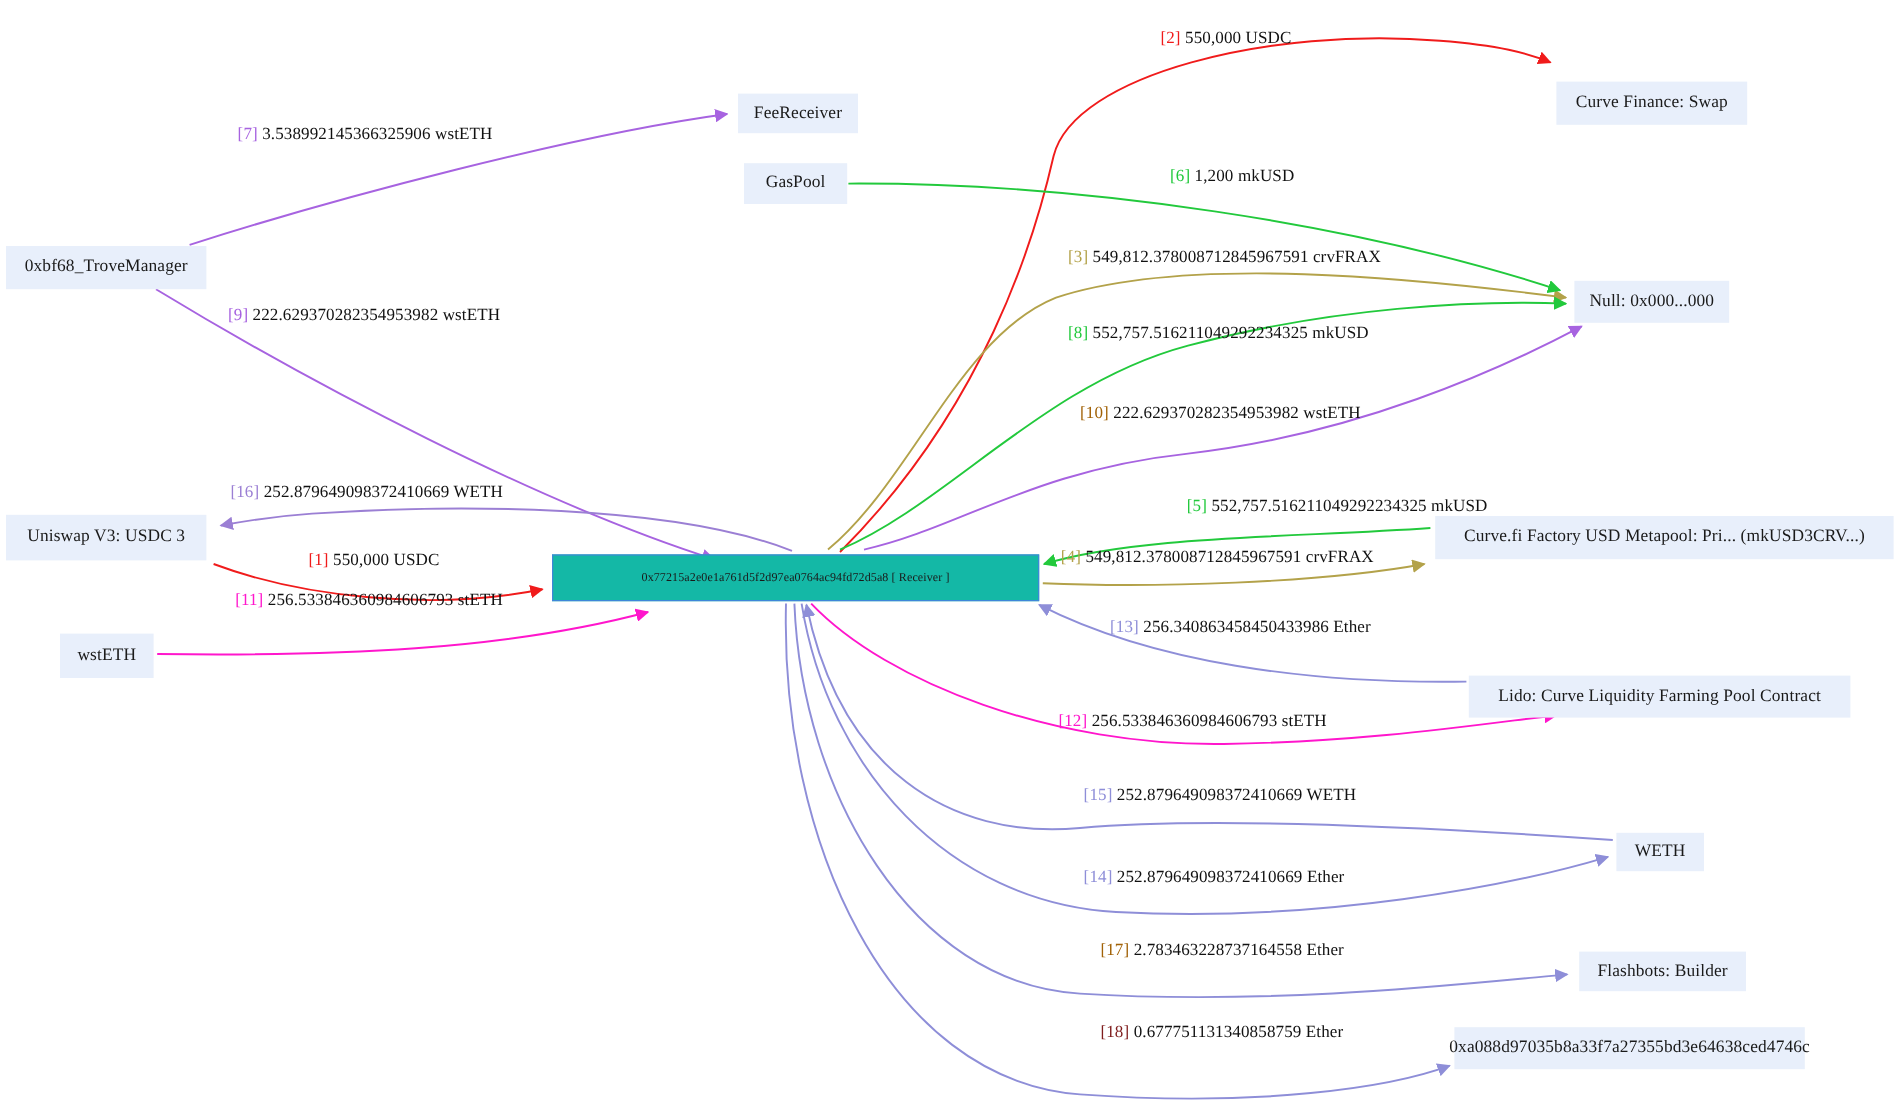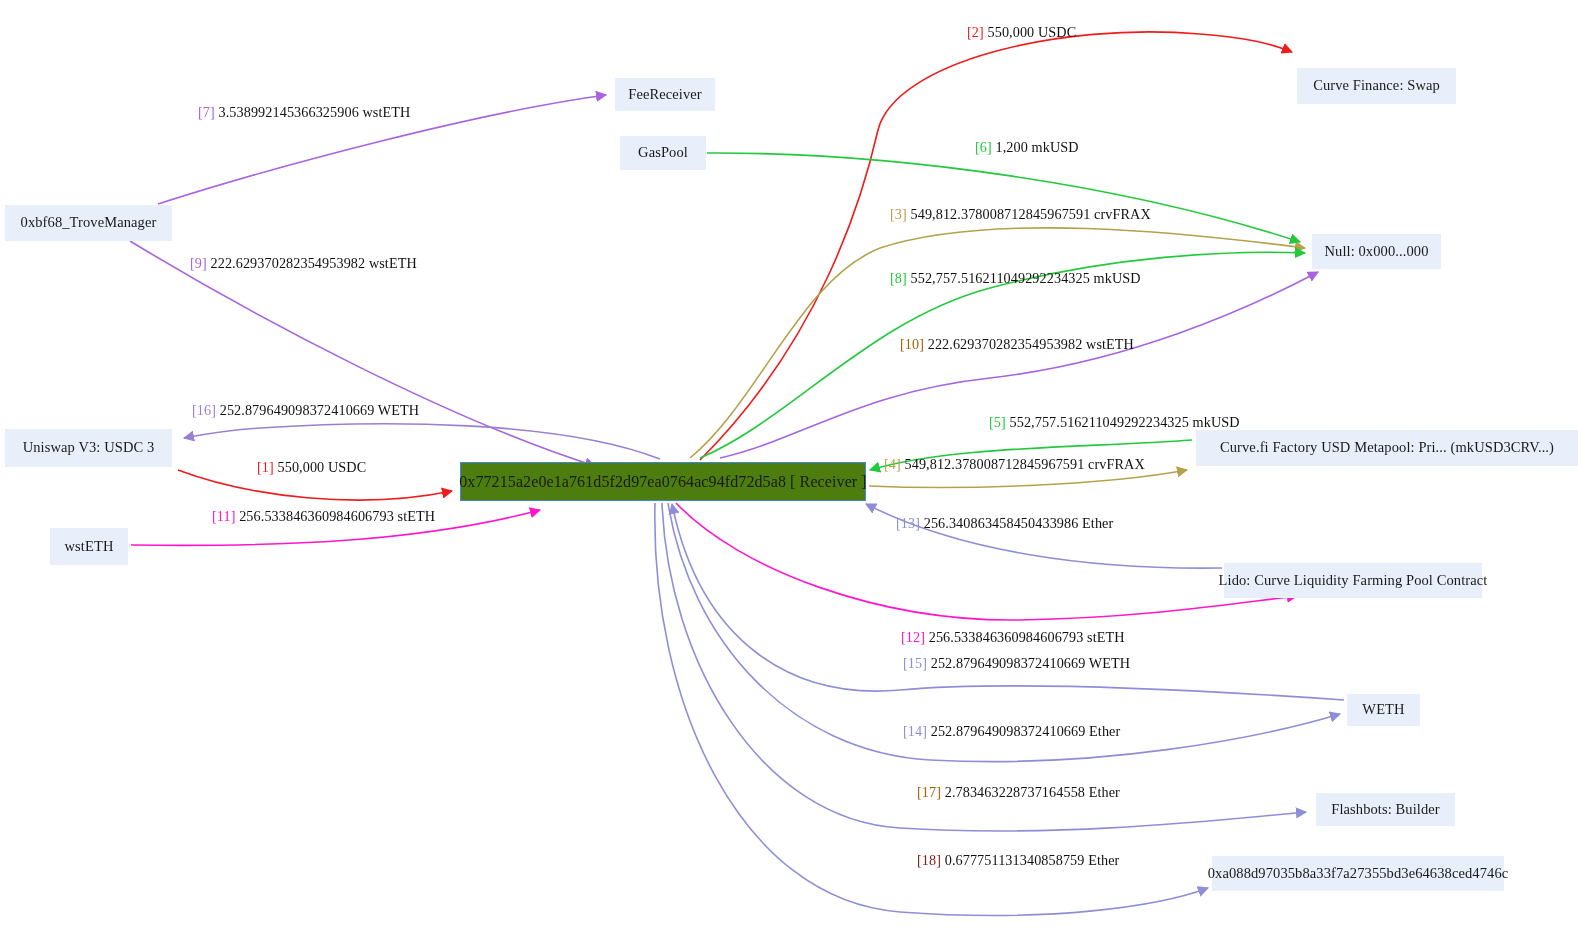--- a/index.html
+++ b/index.html
@@ -35,23 +35,23 @@
     align-items: center;
     justify-content: center;
     font-family: "Liberation Serif", "DejaVu Serif", serif;
     font-size: 14.5px;
     line-height: 1.1;
     white-space: nowrap;
     box-sizing: border-box;
     letter-spacing: 0.1px;
   }
   .node-box.receiver {
-    background: #4d7c0f;
+    background: #14b8a6;
     border: 1.5px solid #3f87d8;
-    font-size: 16px;
+    font-size: 10px;
   }
   .edge-label {
     position: absolute;
     font-family: "Liberation Serif", "DejaVu Serif", serif;
     font-size: 14.2px;
     color: #111111;
     white-space: nowrap;
     letter-spacing: 0.1px;
   }
   .edge-label .idx {
@@ -131,21 +131,21 @@
       </div>
       <div class="node-box receiver" style="left: 460px; top: 462px; width: 406px; height: 39px;">
         <span>0x77215a2e0e1a761d5f2d97ea0764ac94fd72d5a8 [ Receiver ]</span>
       </div>
       <div class="node-box" style="left: 1196px; top: 430px; width: 382px; height: 36px;">
         <span>Curve.fi Factory USD Metapool: Pri... (mkUSD3CRV...)</span>
       </div>
       <div class="node-box" style="left: 50px; top: 528px; width: 78px; height: 37px;">
         <span>wstETH</span>
       </div>
-      <div class="node-box" style="left: 1224px; top: 563px; width: 258px; height: 35px;">
+      <div class="node-box" style="left: 1224px; top: 563px; width: 318px; height: 35px;">
         <span>Lido: Curve Liquidity Farming Pool Contract</span>
       </div>
       <div class="node-box" style="left: 1347px; top: 694px; width: 73px; height: 32px;">
         <span>WETH</span>
       </div>
       <div class="node-box" style="left: 1316px; top: 793px; width: 139px; height: 33px; text-align: center;">
         <span>Flashbots: Builder</span>
       </div>
       <div class="node-box" style="left: 1212px; top: 856px; width: 292px; height: 35px;">
         <span>0xa088d97035b8a33f7a27355bd3e64638ced4746c</span>
@@ -155,22 +155,22 @@
       <div class="edge-label" style="left: 257px; top: 459px;"><span class="idx" style="color: rgb(240, 27, 27);">[1]</span> <span class="amt">550,000</span> <span class="amt">USDC</span></div>
       <div class="edge-label" style="left: 967px; top: 24px;"><span class="idx" style="color: rgb(240, 27, 27);">[2]</span> <span class="amt">550,000</span> <span class="amt">USDC</span></div>
       <div class="edge-label" style="left: 890px; top: 206px;"><span class="idx" style="color: rgb(179, 162, 74);">[3]</span> <span class="amt">549,812.378008712845967591</span> <span class="amt">crvFRAX</span></div>
       <div class="edge-label" style="left: 884px; top: 456px;"><span class="idx" style="color: rgb(179, 162, 74);">[4]</span> <span class="amt">549,812.378008712845967591</span> <span class="amt">crvFRAX</span></div>
       <div class="edge-label" style="left: 989px; top: 414px;"><span class="idx" style="color: rgb(34, 201, 60);">[5]</span> <span class="amt">552,757.516211049292234325</span> <span class="amt">mkUSD</span></div>
       <div class="edge-label" style="left: 975px; top: 139px;"><span class="idx" style="color: rgb(34, 201, 60);">[6]</span> <span class="amt">1,200</span> <span class="amt">mkUSD</span></div>
       <div class="edge-label" style="left: 198px; top: 104px; text-align: center;"><span class="idx" style="color: rgb(167, 99, 224);">[7]</span> <span class="amt">3.538992145366325906</span> <span class="amt">wstETH</span></div>
       <div class="edge-label" style="left: 890px; top: 270px;"><span class="idx" style="color: rgb(34, 201, 60);">[8]</span> <span class="amt">552,757.516211049292234325</span> <span class="amt">mkUSD</span></div>
       <div class="edge-label" style="left: 190px; top: 255px;"><span class="idx" style="color: rgb(167, 99, 224);">[9]</span> <span class="amt">222.629370282354953982</span> <span class="amt">wstETH</span></div>
       <div class="edge-label" style="left: 900px; top: 336px;"><span class="idx" style="color: #a16207;">[10]</span> <span class="amt">222.629370282354953982</span> <span class="amt">wstETH</span></div>
-      <div class="edge-label" style="left: 196px; top: 508px; margin-left: 16px;"><span class="idx" style="color: rgb(255, 22, 204);">[11]</span> <span class="amt">256.533846360984606793</span> <span class="amt">stETH</span></div>
-      <div class="edge-label" style="left: 901px; top: 593px; margin-top: 36px;"><span class="idx" style="color: rgb(255, 22, 204);">[12]</span> <span class="amt">256.533846360984606793</span> <span class="amt">stETH</span></div>
-      <div class="edge-label" style="left: 896px; top: 515px;"><span class="idx" style="color: rgb(142, 142, 216);">[13]</span> <span class="amt">256.340863458450433986</span> <span class="amt">Ether</span></div>
+      <div class="edge-label" style="left: 196px; top: 492px;"><span class="idx" style="color: rgb(255, 22, 204);">[11]</span> <span class="amt">256.533846360984606793</span> <span class="amt">stETH</span></div>
+      <div class="edge-label" style="left: 882px; top: 593px;"><span class="idx" style="color: rgb(255, 22, 204);">[12]</span> <span class="amt">256.533846360984606793</span> <span class="amt">stETH</span></div>
+      <div class="edge-label" style="left: 925px; top: 515px;"><span class="idx" style="color: rgb(142, 142, 216);">[13]</span> <span class="amt">256.340863458450433986</span> <span class="amt">Ether</span></div>
       <div class="edge-label" style="left: 903px; top: 723px;"><span class="idx" style="color: rgb(142, 142, 216);">[14]</span> <span class="amt">252.879649098372410669</span> <span class="amt">Ether</span></div>
       <div class="edge-label" style="left: 903px; top: 655px;"><span class="idx" style="color: rgb(142, 142, 216);">[15]</span> <span class="amt">252.879649098372410669</span> <span class="amt">WETH</span></div>
       <div class="edge-label" style="left: 192px; top: 402px;"><span class="idx" style="color: rgb(155, 127, 212);">[16]</span> <span class="amt">252.879649098372410669</span> <span class="amt">WETH</span></div>
       <div class="edge-label" style="left: 917px; top: 784px;"><span class="idx" style="color: #a16207;">[17]</span> <span class="amt">2.783463228737164558</span> <span class="amt">Ether</span></div>
       <div class="edge-label" style="left: 917px; top: 852px;"><span class="idx" style="color: #7f1d1d;">[18]</span> <span class="amt">0.677751131340858759</span> <span class="amt">Ether</span></div>
     </div>
 </div>
 
 </body></html>

